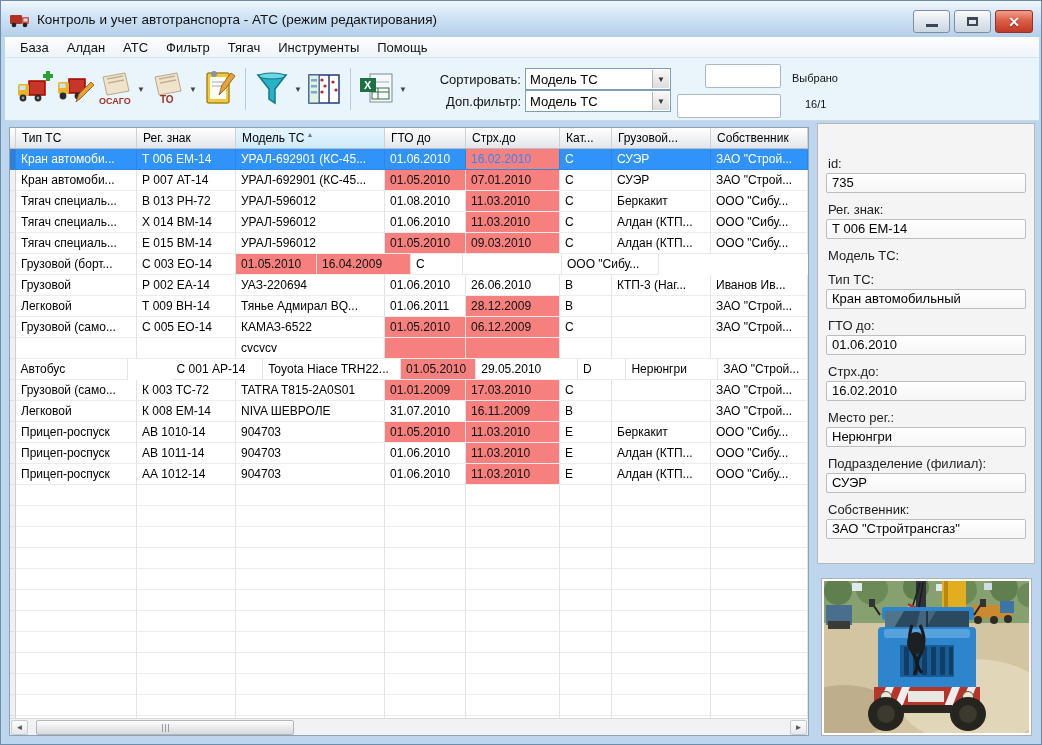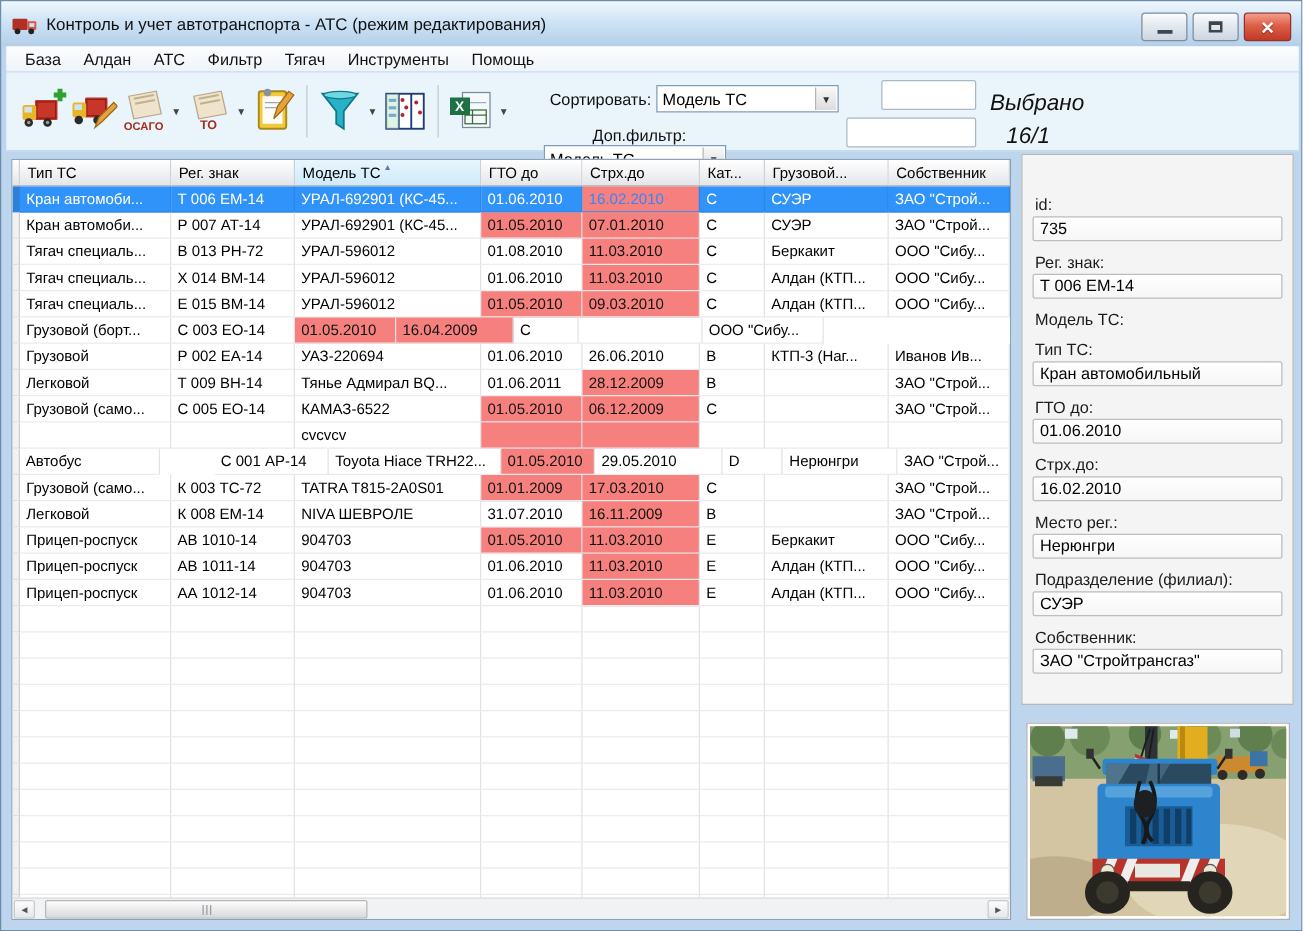--- a/index.html
+++ b/index.html
@@ -32,21 +32,21 @@
   .tb-drop { width:12px; height:44px; display:flex; align-items:center; justify-content:center; font-size:8px; color:#444; }
   .tb-sep { width:1px; height:42px; background:#b9cbd9; margin:0 6px; }
   .sortgrid { position:absolute; left:430px; top:4px; }
   .srow { position:absolute; display:flex; align-items:center; }
   .slabel { font-size:13px; color:#111; width:86px; text-align:right; margin-right:4px; }
   .combo { width:146px; height:22px; border:1px solid #7b9ebd; background:#fff; position:relative; display:flex; align-items:center; }
   .combo .cval { font-size:13px; padding-left:4px; color:#000; }
   .combo .cbtn { position:absolute; right:1px; top:1px; bottom:1px; width:17px;
     background:linear-gradient(#f8f8f8,#dcdcdc); border-left:1px solid #b5b5b5; display:flex; align-items:center; justify-content:center; font-size:8px; color:#333; }
   .tinput { height:24px; border:1px solid #aab8c4; background:#fff; border-radius:2px; }
-  .sel-label { font-size:18px; color:#111;font-style:italic; }
+  .sel-label { font-size:11px; color:#111; }
 
   
   .grid-box { position:absolute; left:8px; top:126px; width:800px; height:609px;
     border:1px solid #8aa3ba; background:#fff; overflow:hidden; }
   .grid-scroll { position:absolute; left:0; top:0; right:0; bottom:17px; overflow:hidden; }
   .grid-row, .grid-header { display:flex; height:21px; }
   .hcell { background:linear-gradient(#ffffff,#f0f1f3 55%,#e3e5e9); border-right:1px solid #cfcfd4;
     border-bottom:1px solid #b9bdc3; font-size:12px; color:#000; line-height:20px; padding-left:6px;
     white-space:nowrap; overflow:hidden; position:relative; }
   .hcell.sorted { background:linear-gradient(#e8f6fd,#cfeafa); }
@@ -214,21 +214,21 @@
     </div>
 
     <div class="sortgrid">
       <div class="srow" style="left:0; top:6px;">
         <span class="slabel">Сортировать:</span>
         <div class="combo">
           <span class="cval">Модель ТС</span>
           <span class="cbtn">▼</span>
         </div>
       </div>
-      <div class="srow" style="left:0; top:39px;flex-direction:column;">
+      <div class="srow" style="left:0; top:28px;">
         <span class="slabel">Доп.фильтр:</span>
         <div class="combo">
           <span class="cval">Модель ТС</span>
           <span class="cbtn">▼</span>
         </div>
       </div>
       <input class="tinput" style="position: absolute; left: 270px; top: 2px; width: 76px;" value="">
       <input class="tinput" style="position: absolute; left: 242px; top: 32px; width: 104px;" value="">
       <span class="sel-label" style="position:absolute; left:357px; top:10px;">Выбрано</span>
       <span class="sel-label" style="position:absolute; left:370px; top:36px;">16/1</span>

